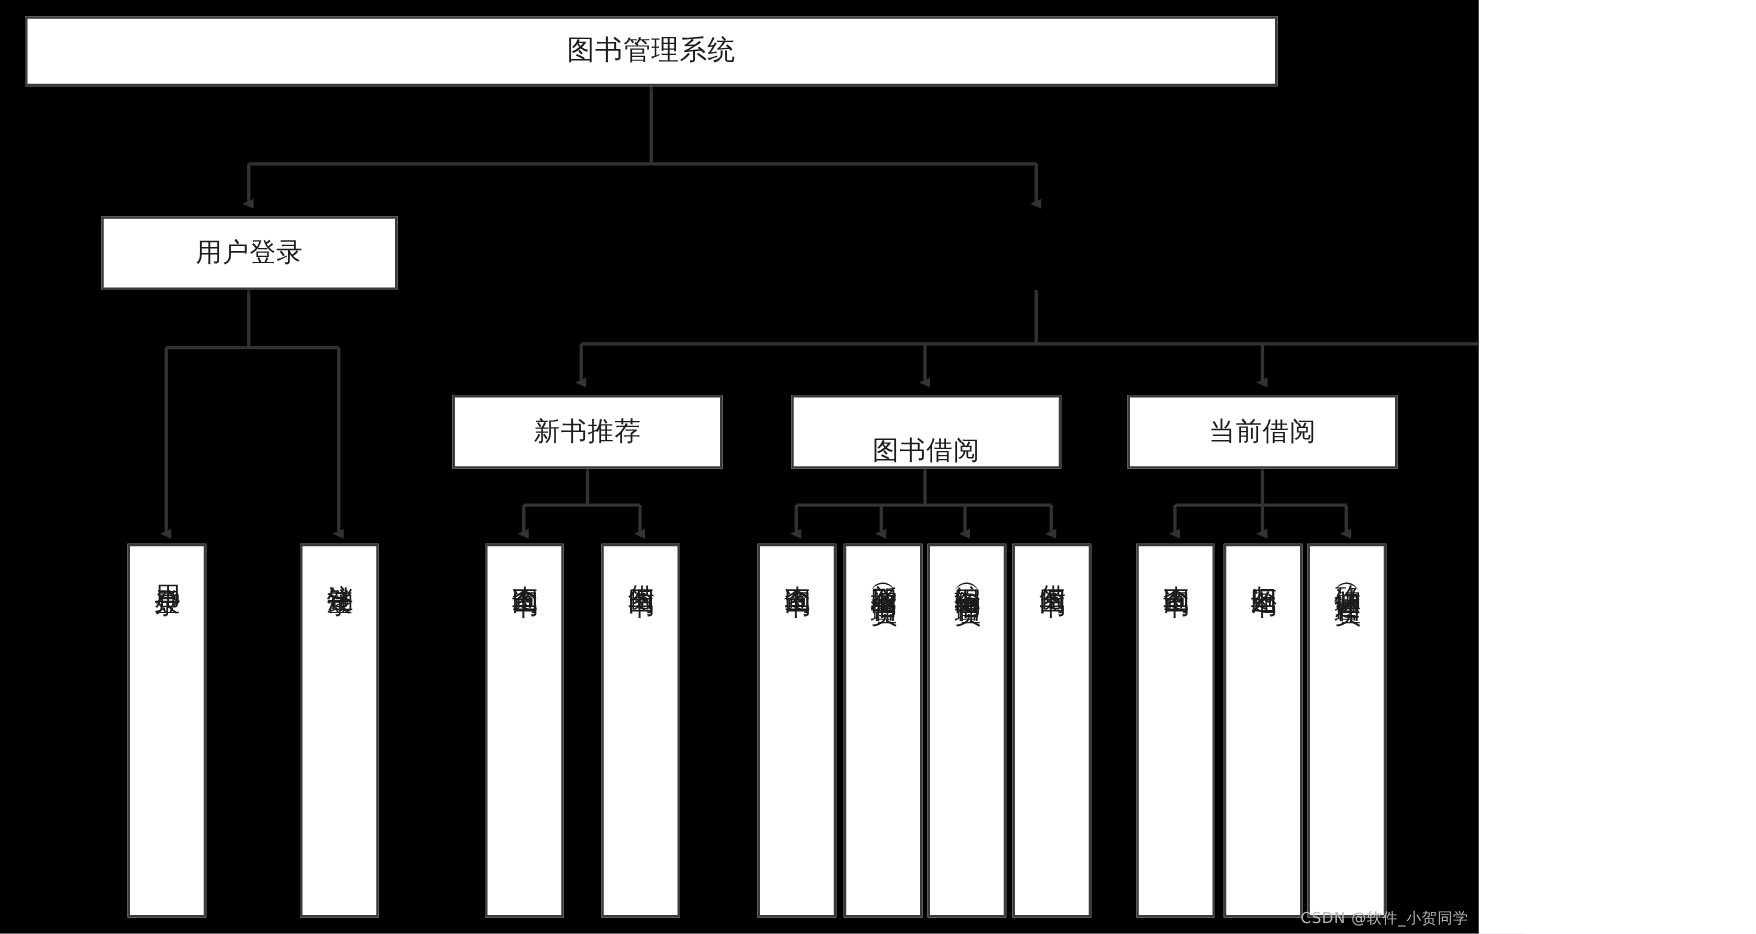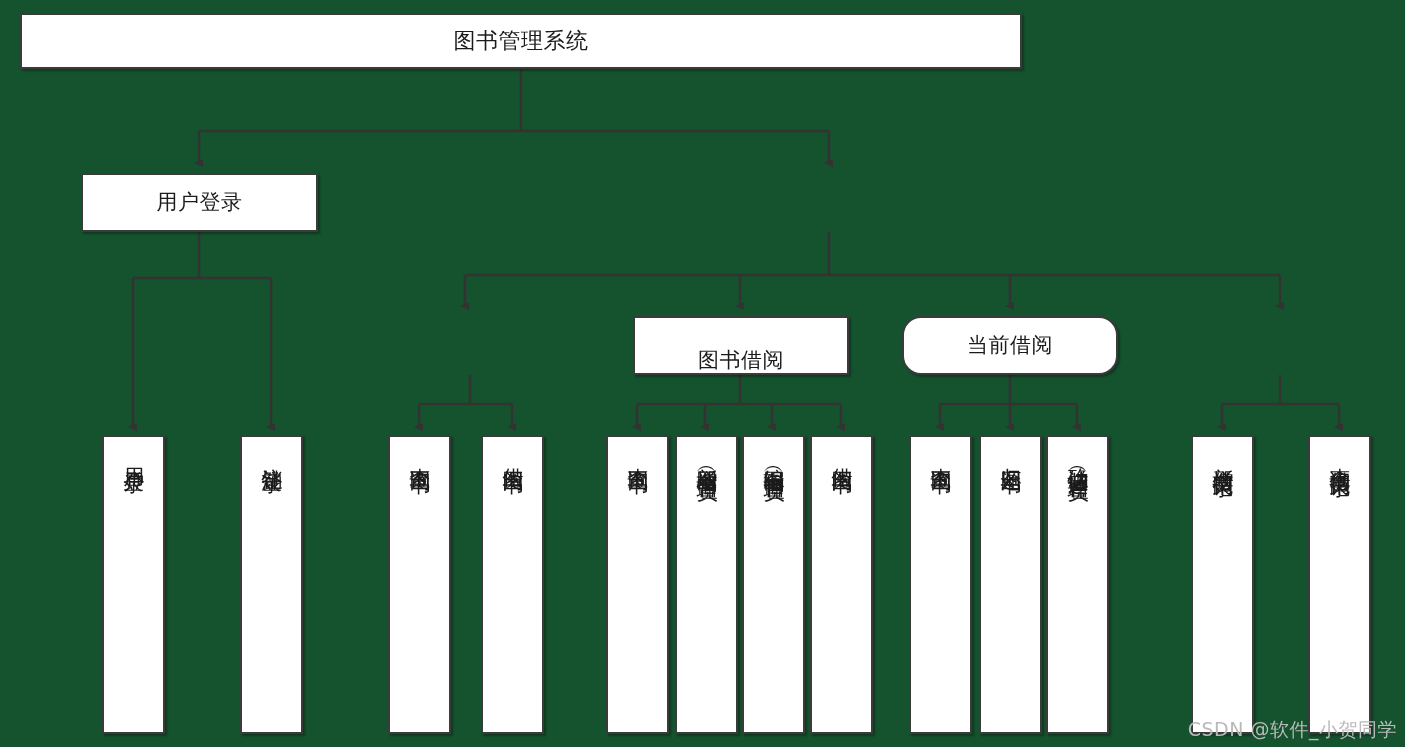--- a/index.html
+++ b/index.html
@@ -7,23 +7,23 @@
     margin: 0;
     padding: 0;
     background: #ffffff;
   }
   body {
     font-family: "DejaVu Sans", "Liberation Sans", sans-serif;
     -webkit-font-smoothing: antialiased;
   }
   #canvas {
     position: relative;
-    width: 1405px;
+    width: 1183px;
     height: 747px;
-    background: #14532d;
+    background: #000000;
     overflow: hidden;
     text-decoration: underline;
   }
 
   
   #edges {
     position: absolute;
     left: 0; top: 0;
     width: 1405px;
     height: 747px;
@@ -69,21 +69,21 @@
     line-height: 1.0;
     letter-spacing: 2px;
     white-space: nowrap;
   }
 
   
   #watermark {
     position: absolute;
     right: 8px;
     bottom: 4px;
-    font-size: 19px;
+    font-size: 12px;
     color: #b9b9b9;
     letter-spacing: 0.5px;
     white-space: nowrap;
     user-select: none;
   }
 </style>
 </head>
 <body>
 
 <div id="canvas">
@@ -140,26 +140,29 @@
 
   <div class="node horiz root" style="left:20px; top:13px; width:1002px; height:56px;">
     <span class="label">图书管理系统</span>
   </div>
 
   <div class="node horiz" style="left:81px; top:173px; width:237px; height:59px;">
     <span class="label">用户登录</span>
   </div>
 
 
+  <div class="node horiz" style="left:362px; top:316px; width:216px; height:59px;">
+    <span class="label">新书推荐</span>
+  </div>
 
   <div class="node horiz" style="left:633px; top:316px; width:216px; height:59px;align-items:flex-end;">
     <span class="label">图书借阅</span>
   </div>
 
-  <div class="node horiz" style="left:902px; top:316px; width:216px; height:59px;border-radius:19px;">
+  <div class="node horiz" style="left:902px; top:316px; width:216px; height:59px;">
     <span class="label">当前借阅</span>
   </div>
 
 
   <div class="node vert" style="left:102px; top:435px; width:63px; height:299px;">
     <span class="label">用户登录</span>
   </div>
 
   <div class="node vert" style="left:240px; top:435px; width:63px; height:299px;">
     <span class="label">注销登录</span>

